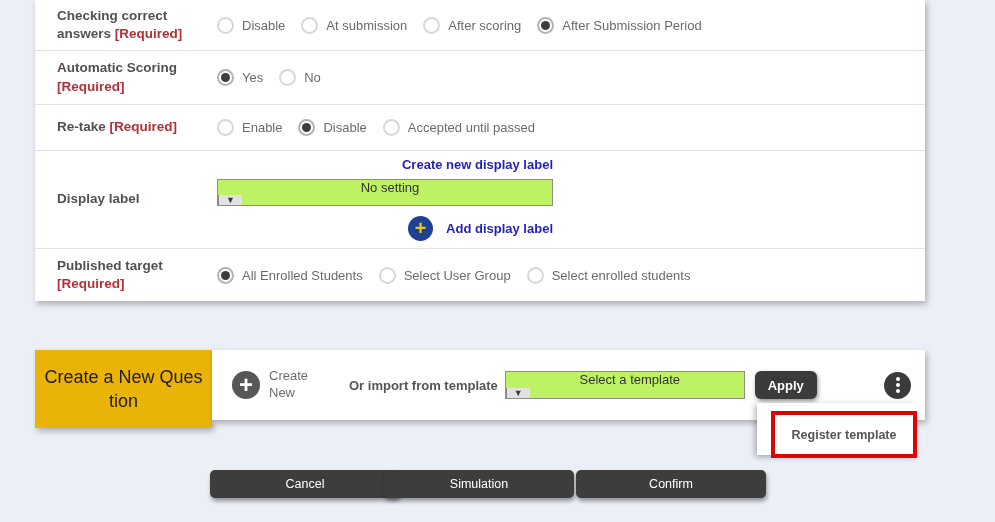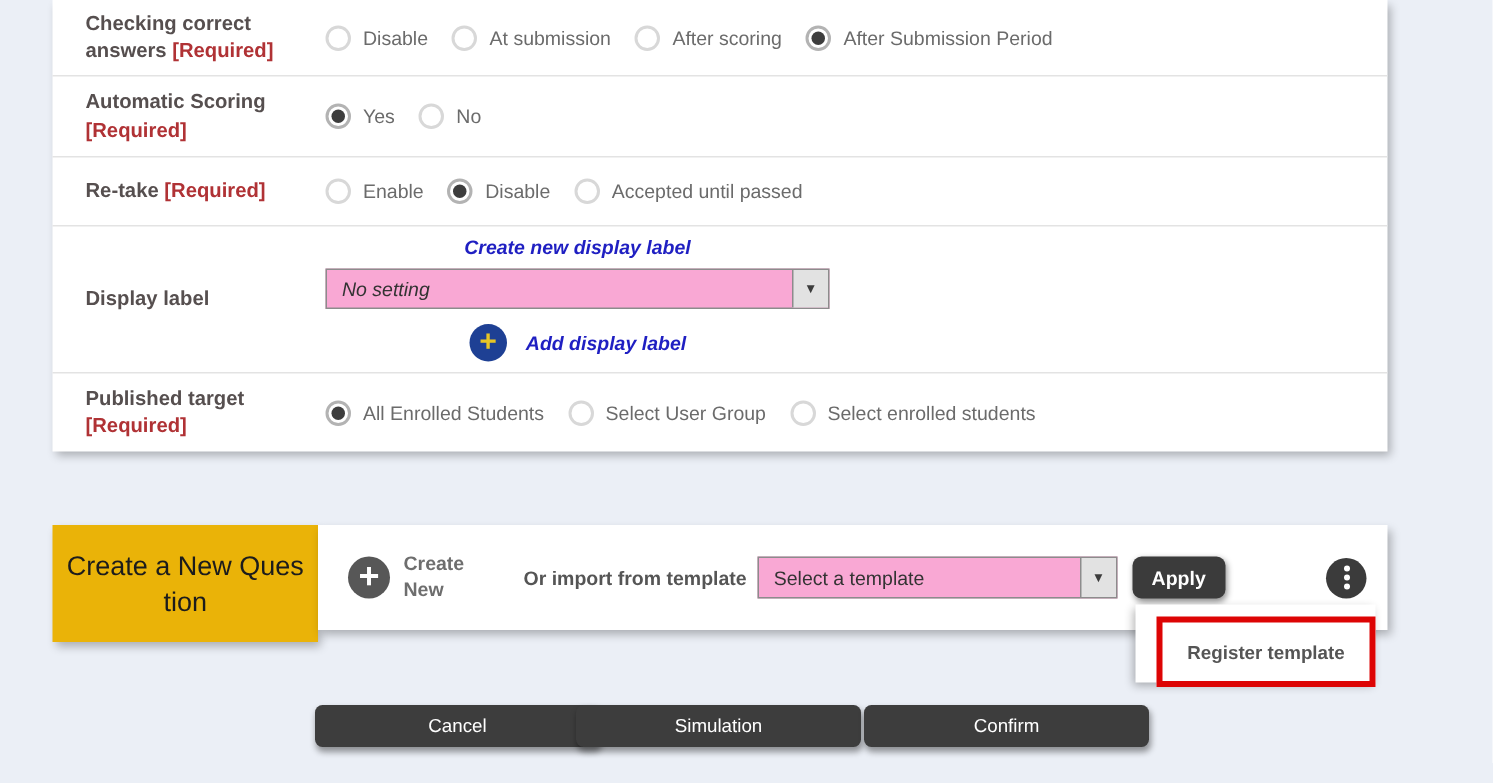--- a/index.html
+++ b/index.html
@@ -16,45 +16,45 @@
   .req { color:#b03235; }
   .fctrl { display:flex; align-items:center; flex:1; font-size:13px; color:#6b6b6b; }
   .opt { display:flex; align-items:center; margin-right:16px; cursor:default; }
   .radio { width:17px; height:17px; border:2px solid #d8d8d8; border-radius:50%;
            margin-right:8px; background:#fff; position:relative; flex:0 0 17px; }
   .radio.sel { border-color:#b3b3b3; }
   .radio.sel::after { content:""; position:absolute; left:2px; top:2px; right:2px; bottom:2px;
                       background:#3d3d3d; border-radius:50%; }
 
   
-  .dl-ctrl { display:flex; flex-direction:column; align-items:center; padding:11px 0 13px;font-style:italic; }
+  .dl-ctrl { display:flex; flex-direction:column; align-items:flex-end; padding:11px 0 13px; }
   .blue-link { color:#1f1fc2; font-weight:bold; font-size:13px; }
-  .select { display:flex; height:27px; border:1px solid #8c8c8c; background:#f9a8d4;
-            align-items:center; margin-top:7px; }
+  .select { display:flex; height:27px; border:1px solid #8c8c8c; background:#bef264;
+            align-items:center; margin-top:7px;flex-direction:column; }
   .select .val { flex:1; padding-left:10px; font-size:13px; color:#333; }
   .select .arrow { width:24px; align-self:stretch; border-left:1px solid #8c8c8c; background:#e2e2e2;
                    display:flex; align-items:center; justify-content:center;
                    font-size:9px; color:#3c3c3c; }
   .addrow { display:flex; align-items:center; margin-top:10px; }
   .plus-blue { width:25px; height:25px; border-radius:50%; background:#1e4094; color:#e7c525;
                display:flex; align-items:center; justify-content:center;
                font-size:20px; font-weight:bold; margin-right:13px; line-height:1; }
 
   
   .section { position:absolute; left:35px; top:350px; display:flex; align-items:flex-start; }
   .sec-title { width:177px; height:78px; background:#eab308; color:#1c1c1c; font-size:18px;
                display:flex; align-items:center; justify-content:center; text-align:center;
                word-break:break-all; padding:0 7px; line-height:1.35;
                box-shadow:2px 3px 6px rgba(0,0,0,0.28); }
   .sec-body { width:713px; height:70px; background:#fff; display:flex; align-items:center;
               padding:0 14px 0 20px; box-shadow:2px 3px 6px rgba(0,0,0,0.28); }
   .plus-gray { width:28px; height:28px; border-radius:50%; background:#575757; color:#fff;
                display:flex; align-items:center; justify-content:center; font-size:24px;
                font-weight:bold; line-height:1; flex:0 0 28px; }
-  .create-label { width:54px; margin-left:9px; font-size:13px; color:#6e6e6e; line-height:1.3;font-weight:bold; }
+  .create-label { width:54px; margin-left:9px; font-size:13px; color:#6e6e6e; line-height:1.3; }
   .import-label { margin-left:26px; font-size:13px; font-weight:bold; color:#555; }
   .tpl-select { width:240px; height:28px; margin-top:0; margin-left:7px; }
   .apply-btn { margin-left:10px; width:62px; height:28px; background:#3b3b3b; border-radius:6px;
                color:#fff; font-size:13px; font-weight:bold; display:flex; align-items:center;
                justify-content:center; box-shadow:1px 2px 4px rgba(0,0,0,0.45); }
   .kebab { margin-left:auto; width:27px; height:27px; border-radius:50%; background:#3b3b3b;
            display:flex; flex-direction:column; align-items:center; justify-content:center; gap:2px; }
   .kebab i { width:4px; height:4px; border-radius:50%; background:#fff; }
 
   

